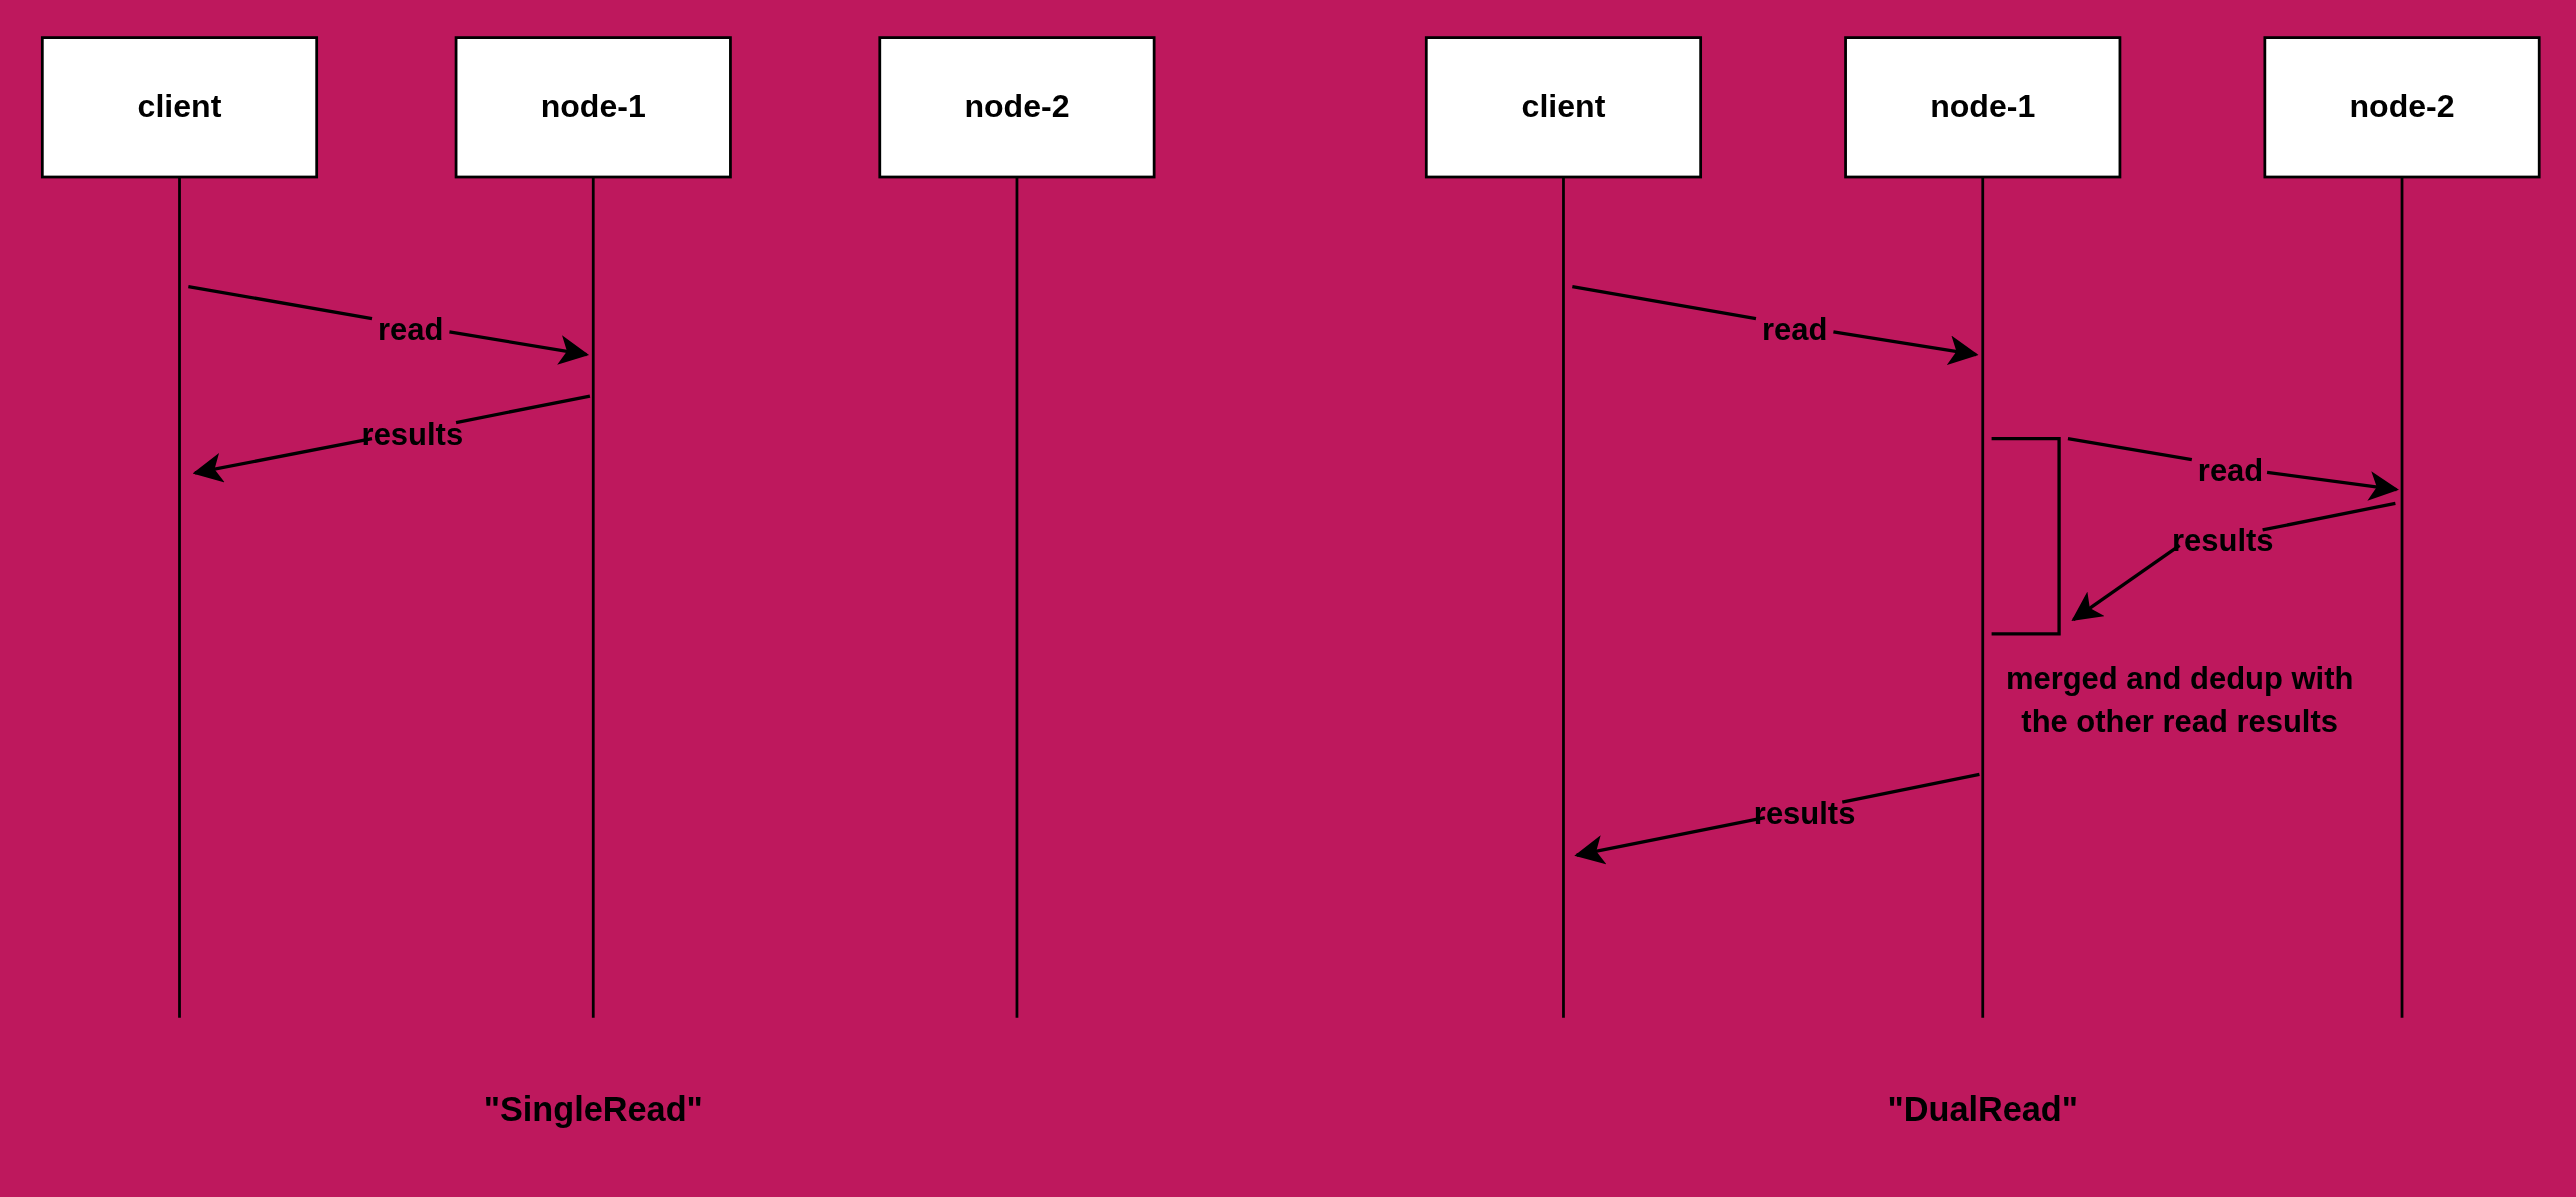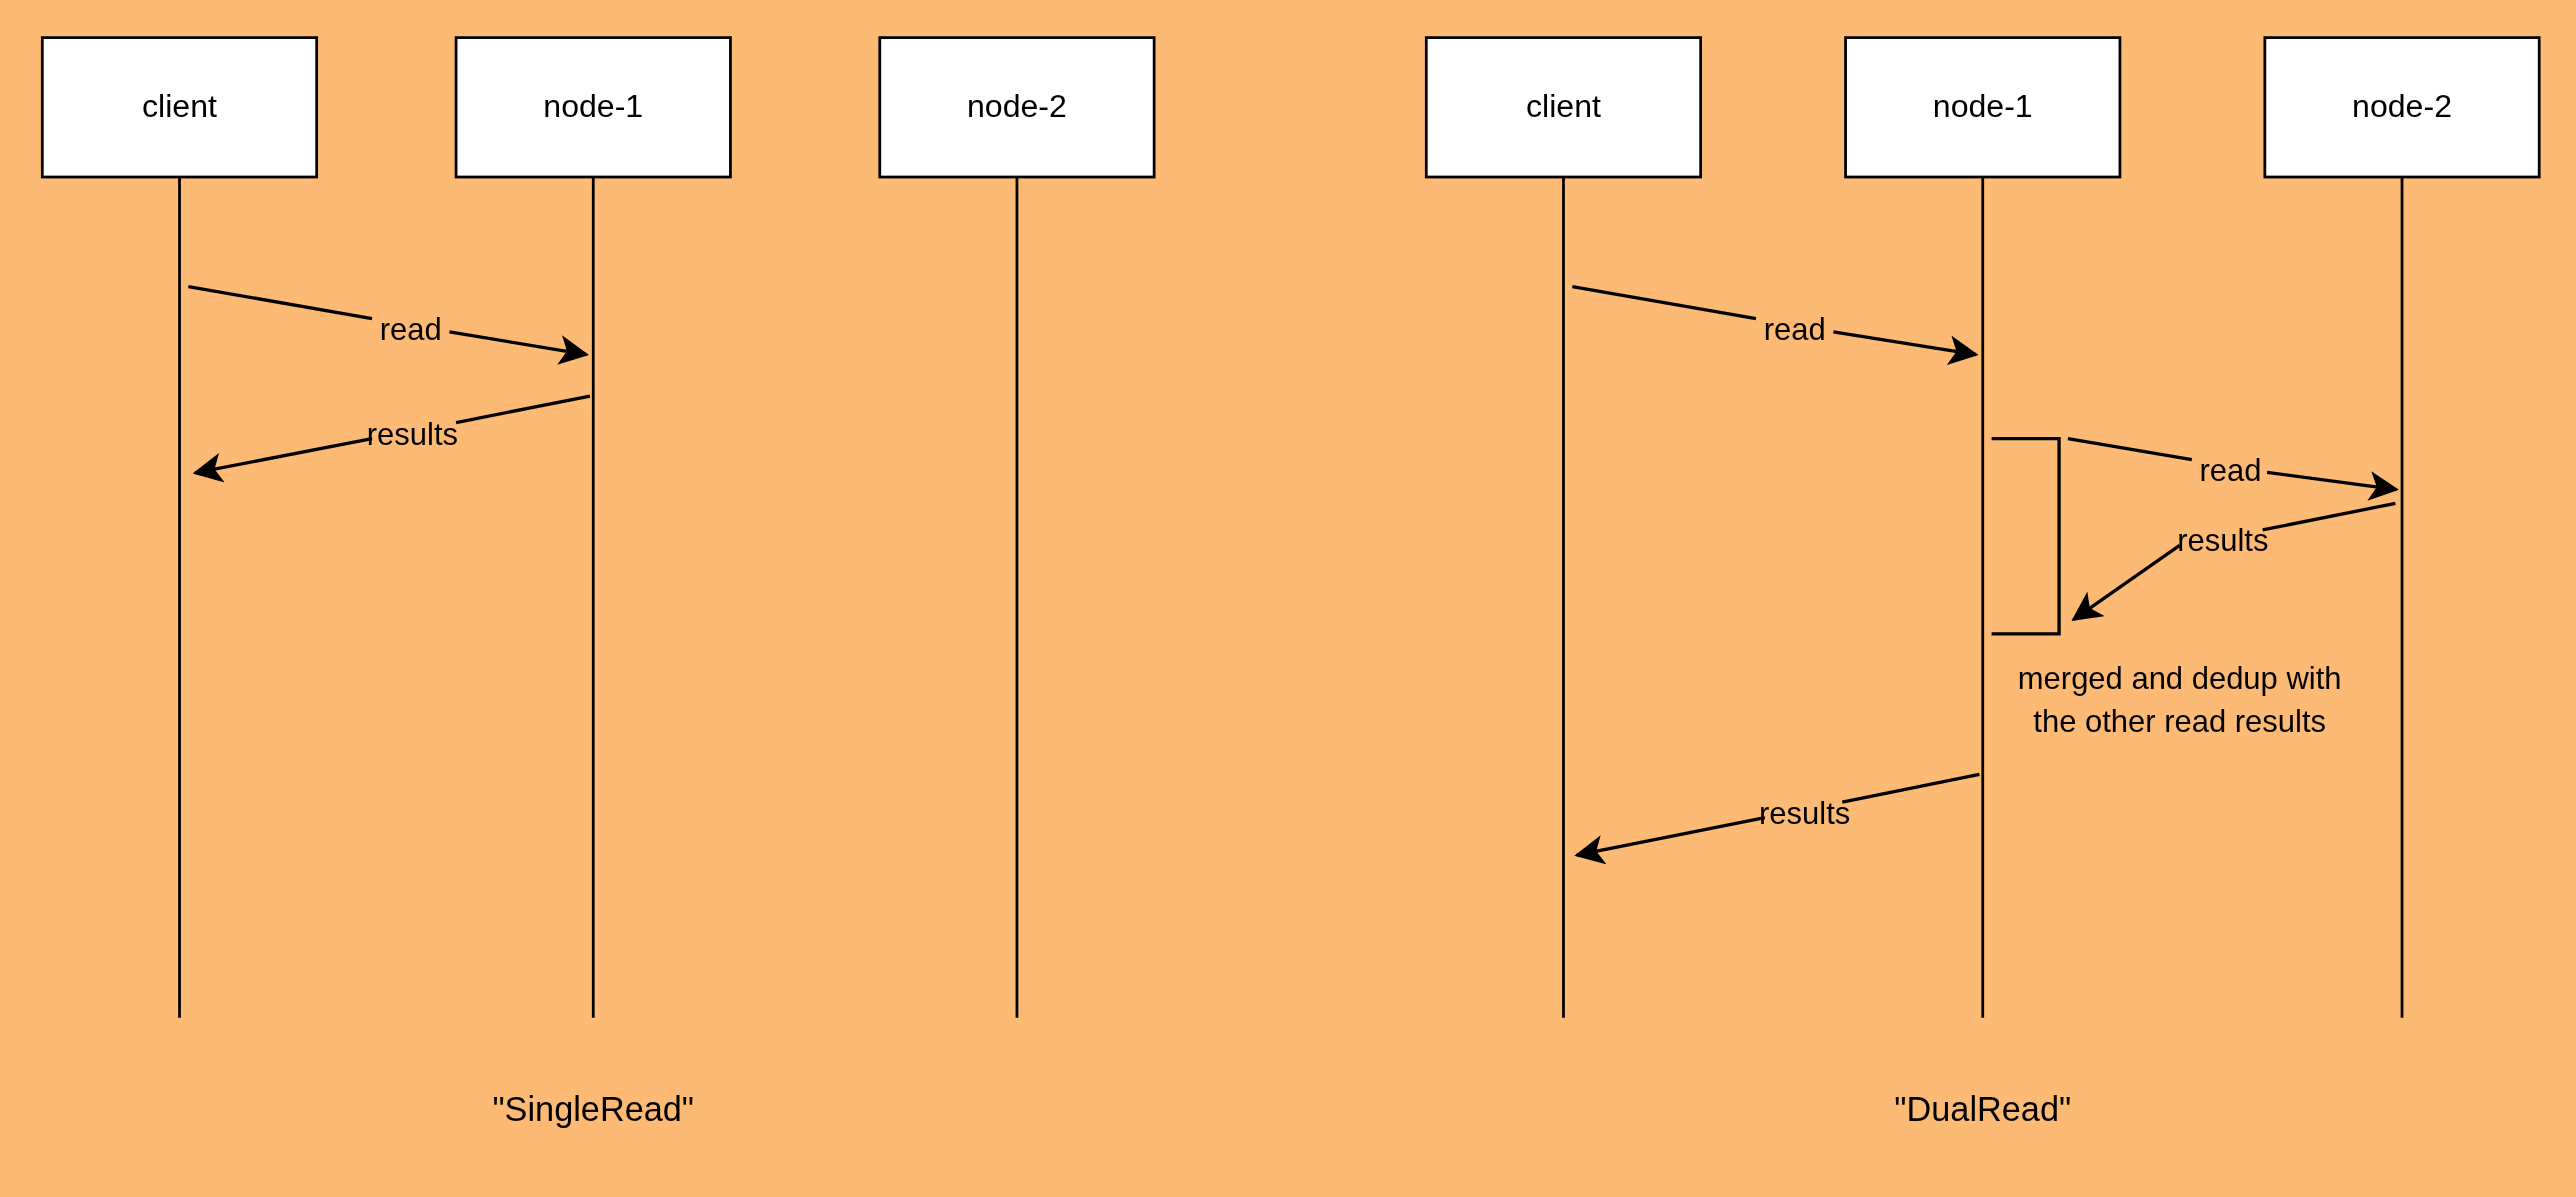--- a/index.html
+++ b/index.html
@@ -7,22 +7,23 @@
     padding: 0;
     background: #ffffff;
   }
   body {
     font-family: "Liberation Sans", sans-serif;
   }
   #canvas {
     position: relative;
     width: 2576px;
     height: 1197px;
-    background: #fdba74;
+    background: #be185d;
     overflow: hidden;
+    font-weight: bold;
   }
   svg.diagram-layer {
     position: absolute;
     top: 0;
     left: 0;
     width: 2576px;
     height: 1197px;
     display: block;
   }
   .lifeline-box rect {

